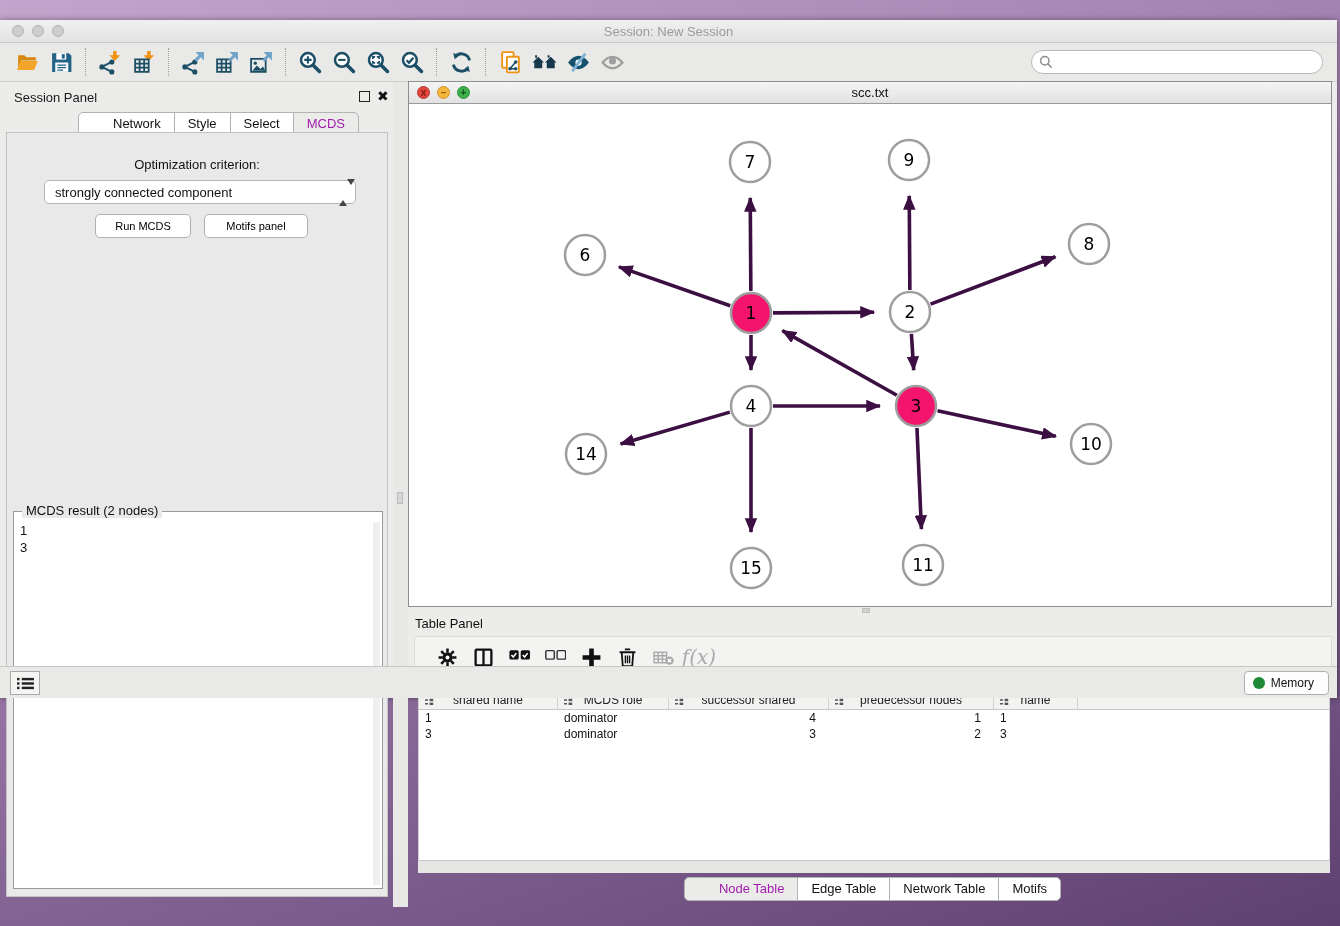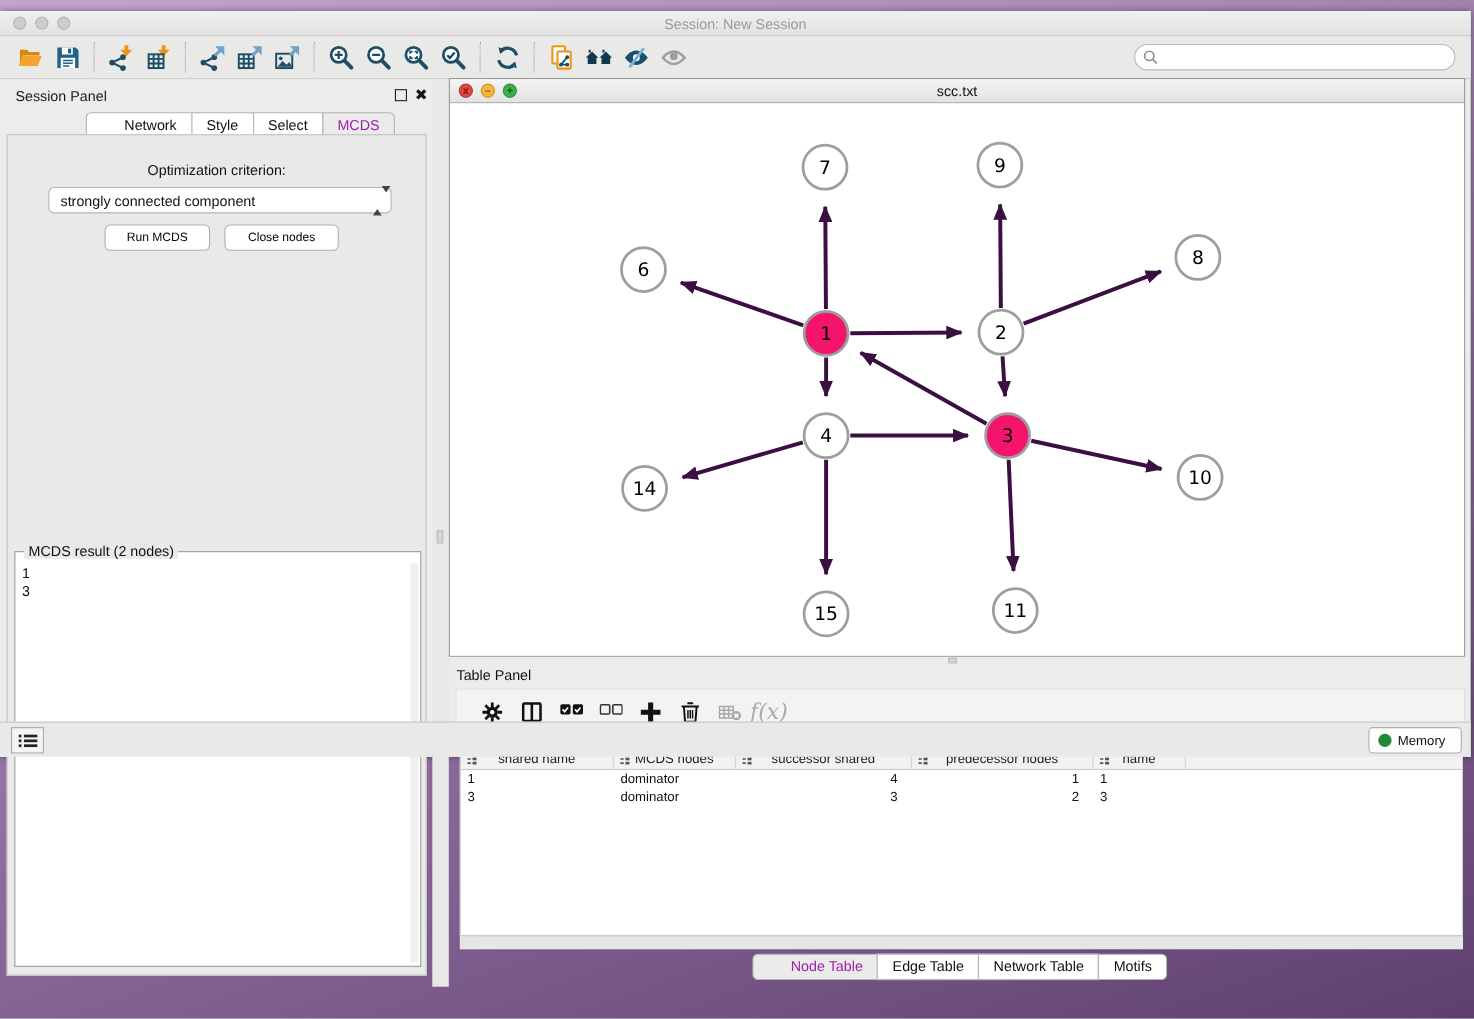--- a/index.html
+++ b/index.html
@@ -3,21 +3,21 @@
 <meta charset="utf-8">
 <style>
   * { margin:0; padding:0; box-sizing:border-box; }
   html,body { width:1340px; height:926px; overflow:hidden; }
   body {
     font-family:"Liberation Sans","DejaVu Sans",sans-serif;
     background:linear-gradient(160deg,#c3a4cc 0%,#9a78a8 45%,#5e4070 100%);
     position:relative; font-size:13px; color:#111;
   }
   #app-window {
-    position:absolute; left:0; top:10px; width:1337px; height:678px;
+    position:absolute; left:0; top:20px; width:1337px; height:678px;
     background:#ececea; box-shadow:0 0 6px rgba(0,0,0,.4);
   }
   
   #titlebar { position:absolute; left:0; top:0; width:100%; height:23px;
     background:linear-gradient(#f0f0f0,#e2e2e2); border-bottom:1px solid #c8c8c8; }
   .tl-dot { position:absolute; top:5px; width:12px; height:12px; border-radius:50%;
     background:#cdcdcd; border:1px solid #b4b4b4; }
   #win-title { position:absolute; left:0; right:0; top:4px; text-align:center;
     color:#9b9b9b; font-size:13px; }
   
@@ -297,21 +297,21 @@
 
     <div id="cp-body">
       <div id="opt-label">Optimization criterion:</div>
       <div id="opt-select">
         <span>strongly connected component</span>
         <span id="opt-stepper">
           <span class="up"></span><span class="down"></span>
         </span>
       </div>
       <button class="cp-btn" id="run-btn">Run MCDS</button>
-      <button class="cp-btn" id="close-btn">Close nodes</button>
+      <button class="cp-btn" id="close-btn">Motifs panel</button>
 
       <div id="result-box">
         <span id="result-legend">MCDS result (2 nodes)</span>
         <div id="result-text">1
 3</div>
         <div id="result-scroll"></div>
       </div>
     </div>
   </div>
 
@@ -476,21 +476,21 @@
             </svg>
             <span>shared name</span>
           </div>
           <div class="th-cell" style="width: 111px;">
             <svg width="10" height="12" viewBox="0 0 10 12">
               <path d="M1 2.2h3M1 6h3M1 9.8h3" stroke="#555" stroke-width="1.5"></path>
               <rect x="5.6" y="1" width="3.6" height="2.4" fill="#555"></rect>
               <rect x="5.6" y="4.8" width="3.6" height="2.4" fill="#555"></rect>
               <rect x="5.6" y="8.6" width="3.6" height="2.4" fill="#555"></rect>
             </svg>
-            <span>MCDS nodes</span>
+            <span>MCDS role</span>
           </div>
           <div class="th-cell" style="width: 160px;">
             <svg width="10" height="12" viewBox="0 0 10 12">
               <path d="M1 2.2h3M1 6h3M1 9.8h3" stroke="#555" stroke-width="1.5"></path>
               <rect x="5.6" y="1" width="3.6" height="2.4" fill="#555"></rect>
               <rect x="5.6" y="4.8" width="3.6" height="2.4" fill="#555"></rect>
               <rect x="5.6" y="8.6" width="3.6" height="2.4" fill="#555"></rect>
             </svg>
             <span>successor shared</span>
           </div>

